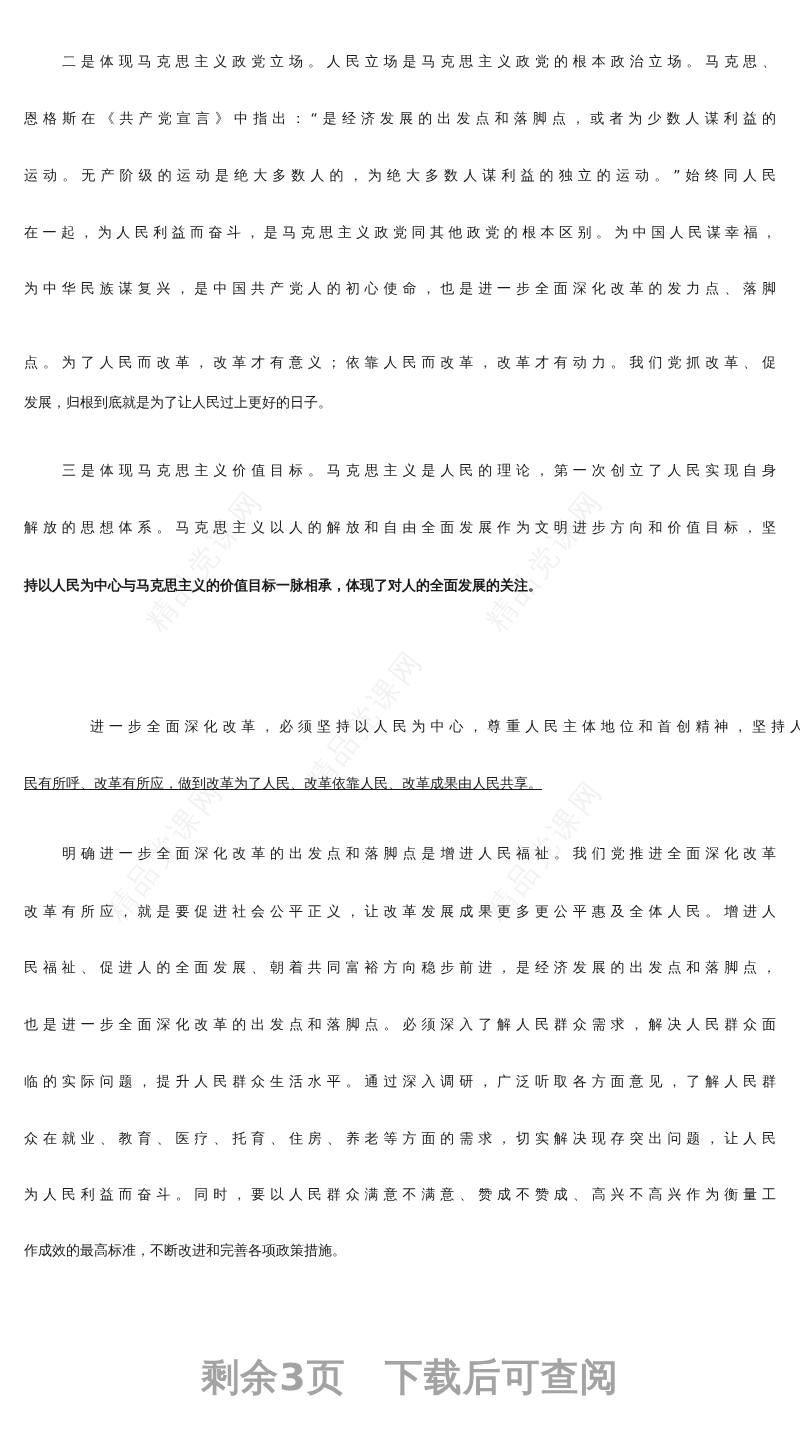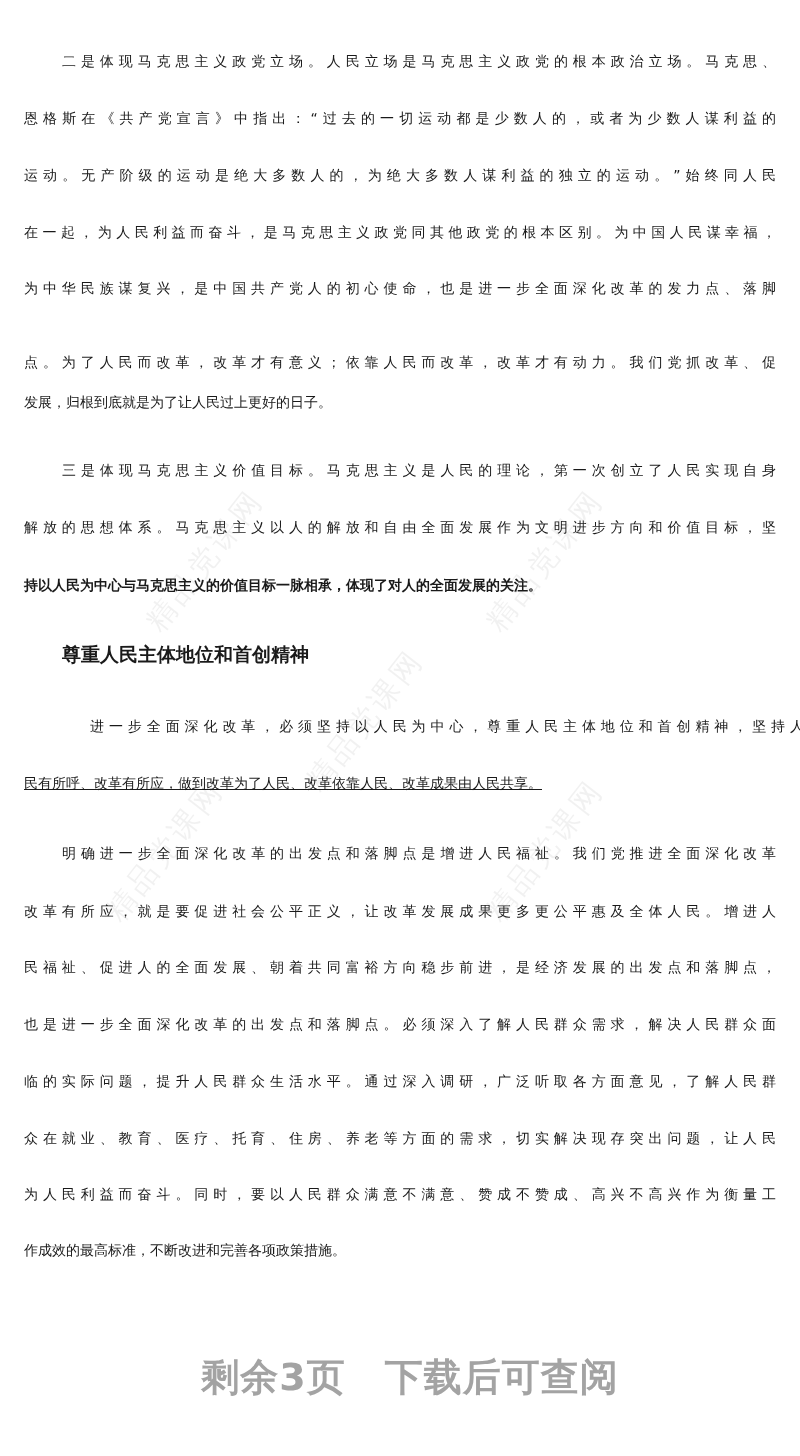--- a/index.html
+++ b/index.html
@@ -72,35 +72,34 @@
 <div class="page">
 
   <div class="watermark" style="left:120px; top:540px;">精品党课网</div>
   <div class="watermark" style="left:460px; top:540px;">精品党课网</div>
   <div class="watermark" style="left:280px; top:700px;">精品党课网</div>
   <div class="watermark" style="left:80px; top:830px;">精品党课网</div>
   <div class="watermark" style="left:460px; top:830px;">精品党课网</div>
 
   <div>
     <div class="line indent" style="top:47px;">二是体现马克思主义政党立场。人民立场是马克思主义政党的根本政治立场。马克思、</div>
-    <div class="line" style="top:104px;">恩格斯在《共产党宣言》中指出：“过去的一切运动都是少数人的，或者为少数人谋利益的</div>
+    <div class="line" style="top:104px;">恩格斯在《共产党宣言》中指出：“是经济发展的出发点和落脚点，或者为少数人谋利益的</div>
     <div class="line" style="top:161px;">运动。无产阶级的运动是绝大多数人的，为绝大多数人谋利益的独立的运动。”始终同人民</div>
     <div class="line" style="top:218px;">在一起，为人民利益而奋斗，是马克思主义政党同其他政党的根本区别。为中国人民谋幸福，</div>
     <div class="line" style="top:274px;">为中华民族谋复兴，是中国共产党人的初心使命，也是进一步全面深化改革的发力点、落脚</div>
     <div class="line" style="top:348px;">点。为了人民而改革，改革才有意义；依靠人民而改革，改革才有动力。我们党抓改革、促</div>
     <div class="line last" style="top:388px;">发展，归根到底就是为了让人民过上更好的日子。</div>
   </div>
 
   <div>
     <div class="line indent" style="top:456px;">三是体现马克思主义价值目标。马克思主义是人民的理论，第一次创立了人民实现自身</div>
     <div class="line" style="top:513px;">解放的思想体系。马克思主义以人的解放和自由全面发展作为文明进步方向和价值目标，坚</div>
     <div class="line last" style="top:571px;font-weight:bold;">持以人民为中心与马克思主义的价值目标一脉相承，体现了对人的全面发展的关注。</div>
   </div>
 
-  <div class="heading" style="top:640px;">尊重人民主体地位和首创精神</div>
 
   <div>
     <div class="line indent" style="top:712px;margin-left:28px;">进一步全面深化改革，必须坚持以人民为中心，尊重人民主体地位和首创精神，坚持人</div>
     <div class="line last" style="top:769px;text-decoration:underline;">民有所呼、改革有所应，做到改革为了人民、改革依靠人民、改革成果由人民共享。</div>
   </div>
 
   <div>
     <div class="line indent" style="top:839px;">明确进一步全面深化改革的出发点和落脚点是增进人民福祉。我们党推进全面深化改革</div>
     <div class="line" style="top:897px;">改革有所应，就是要促进社会公平正义，让改革发展成果更多更公平惠及全体人民。增进人</div>
     <div class="line" style="top:953px;">民福祉、促进人的全面发展、朝着共同富裕方向稳步前进，是经济发展的出发点和落脚点，</div>

